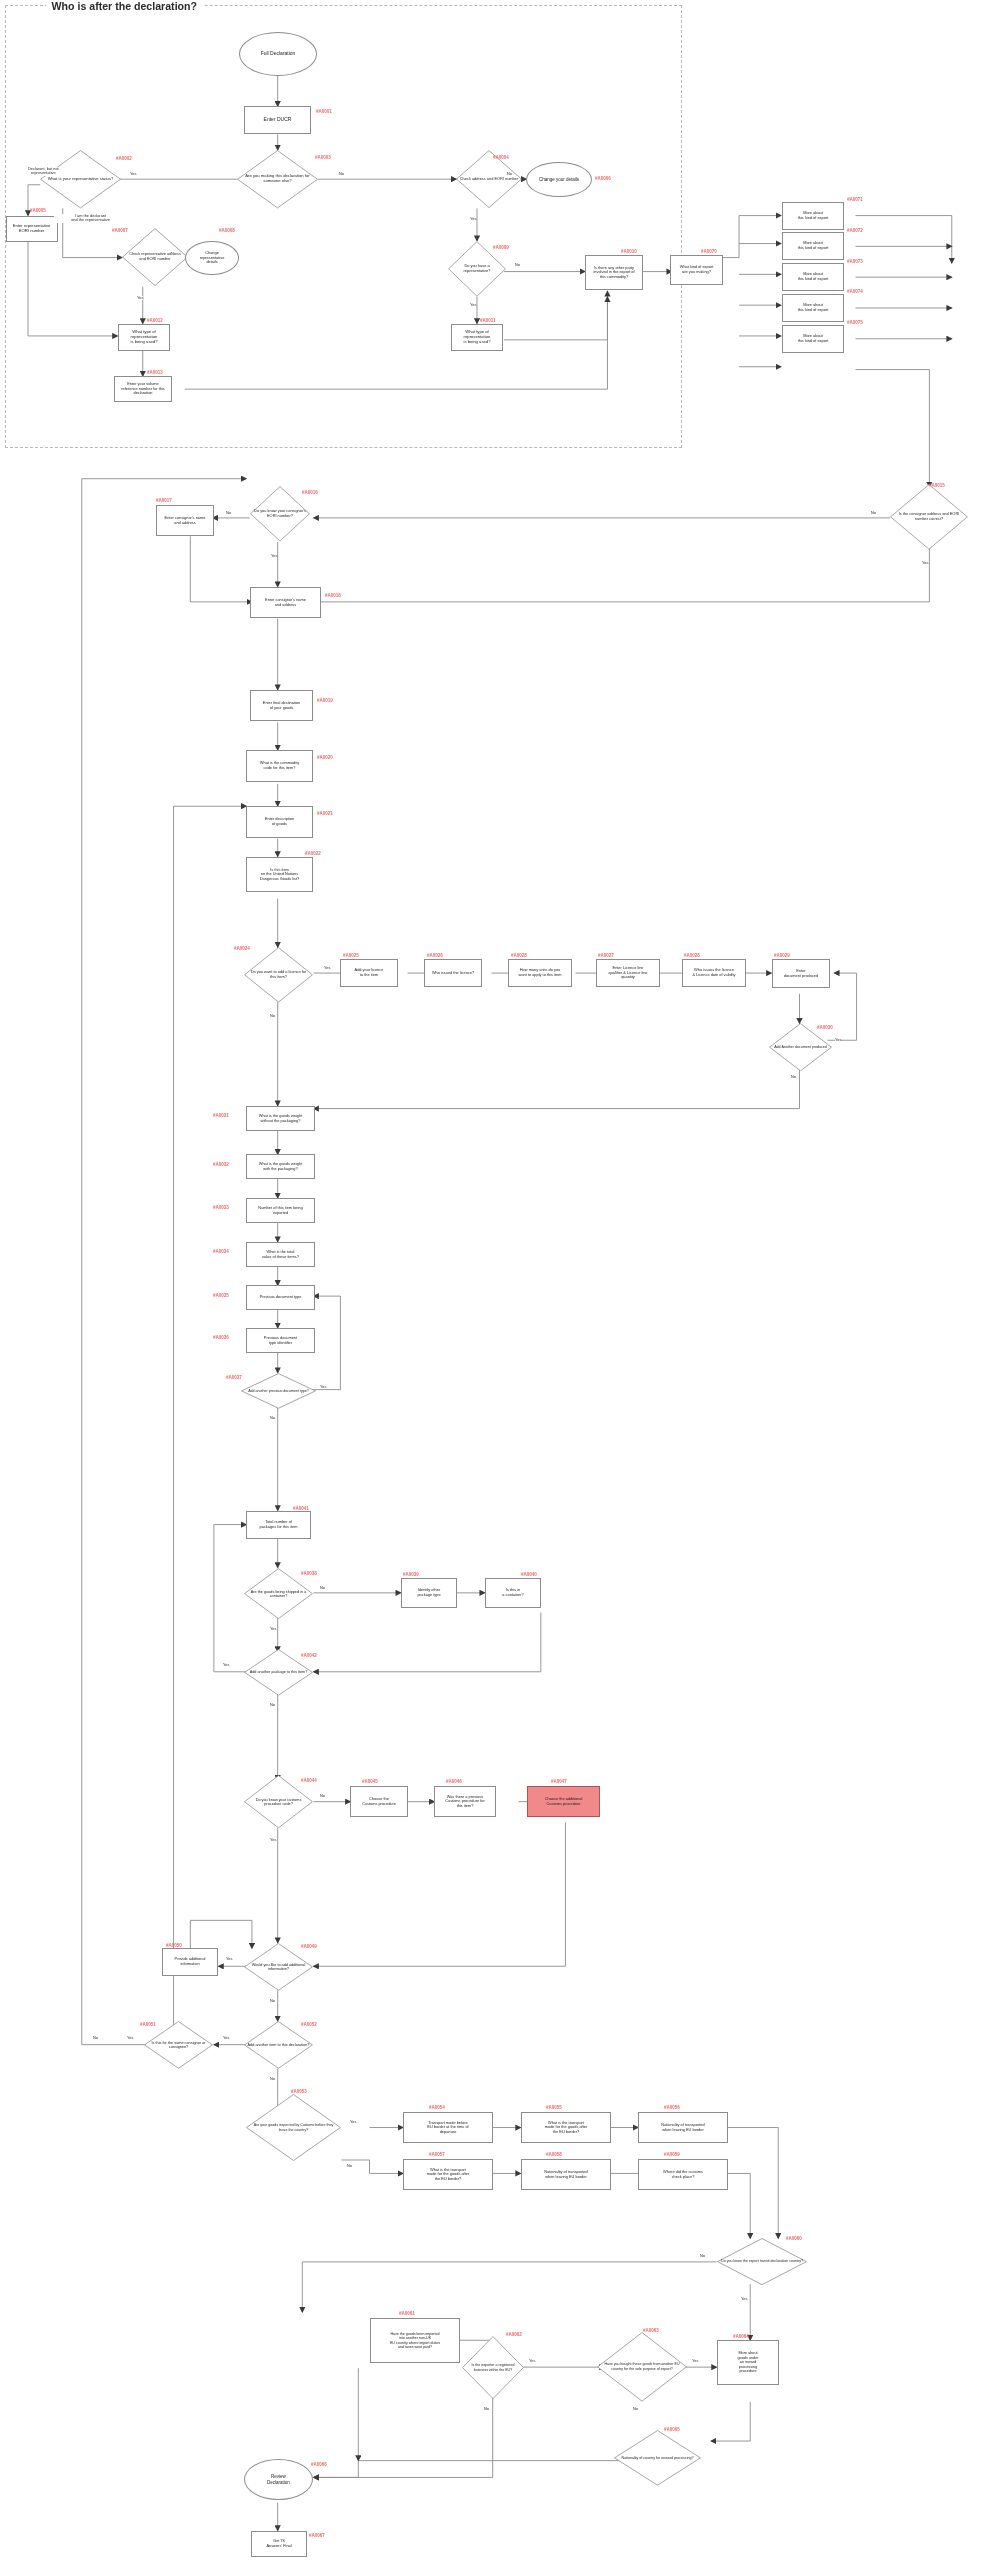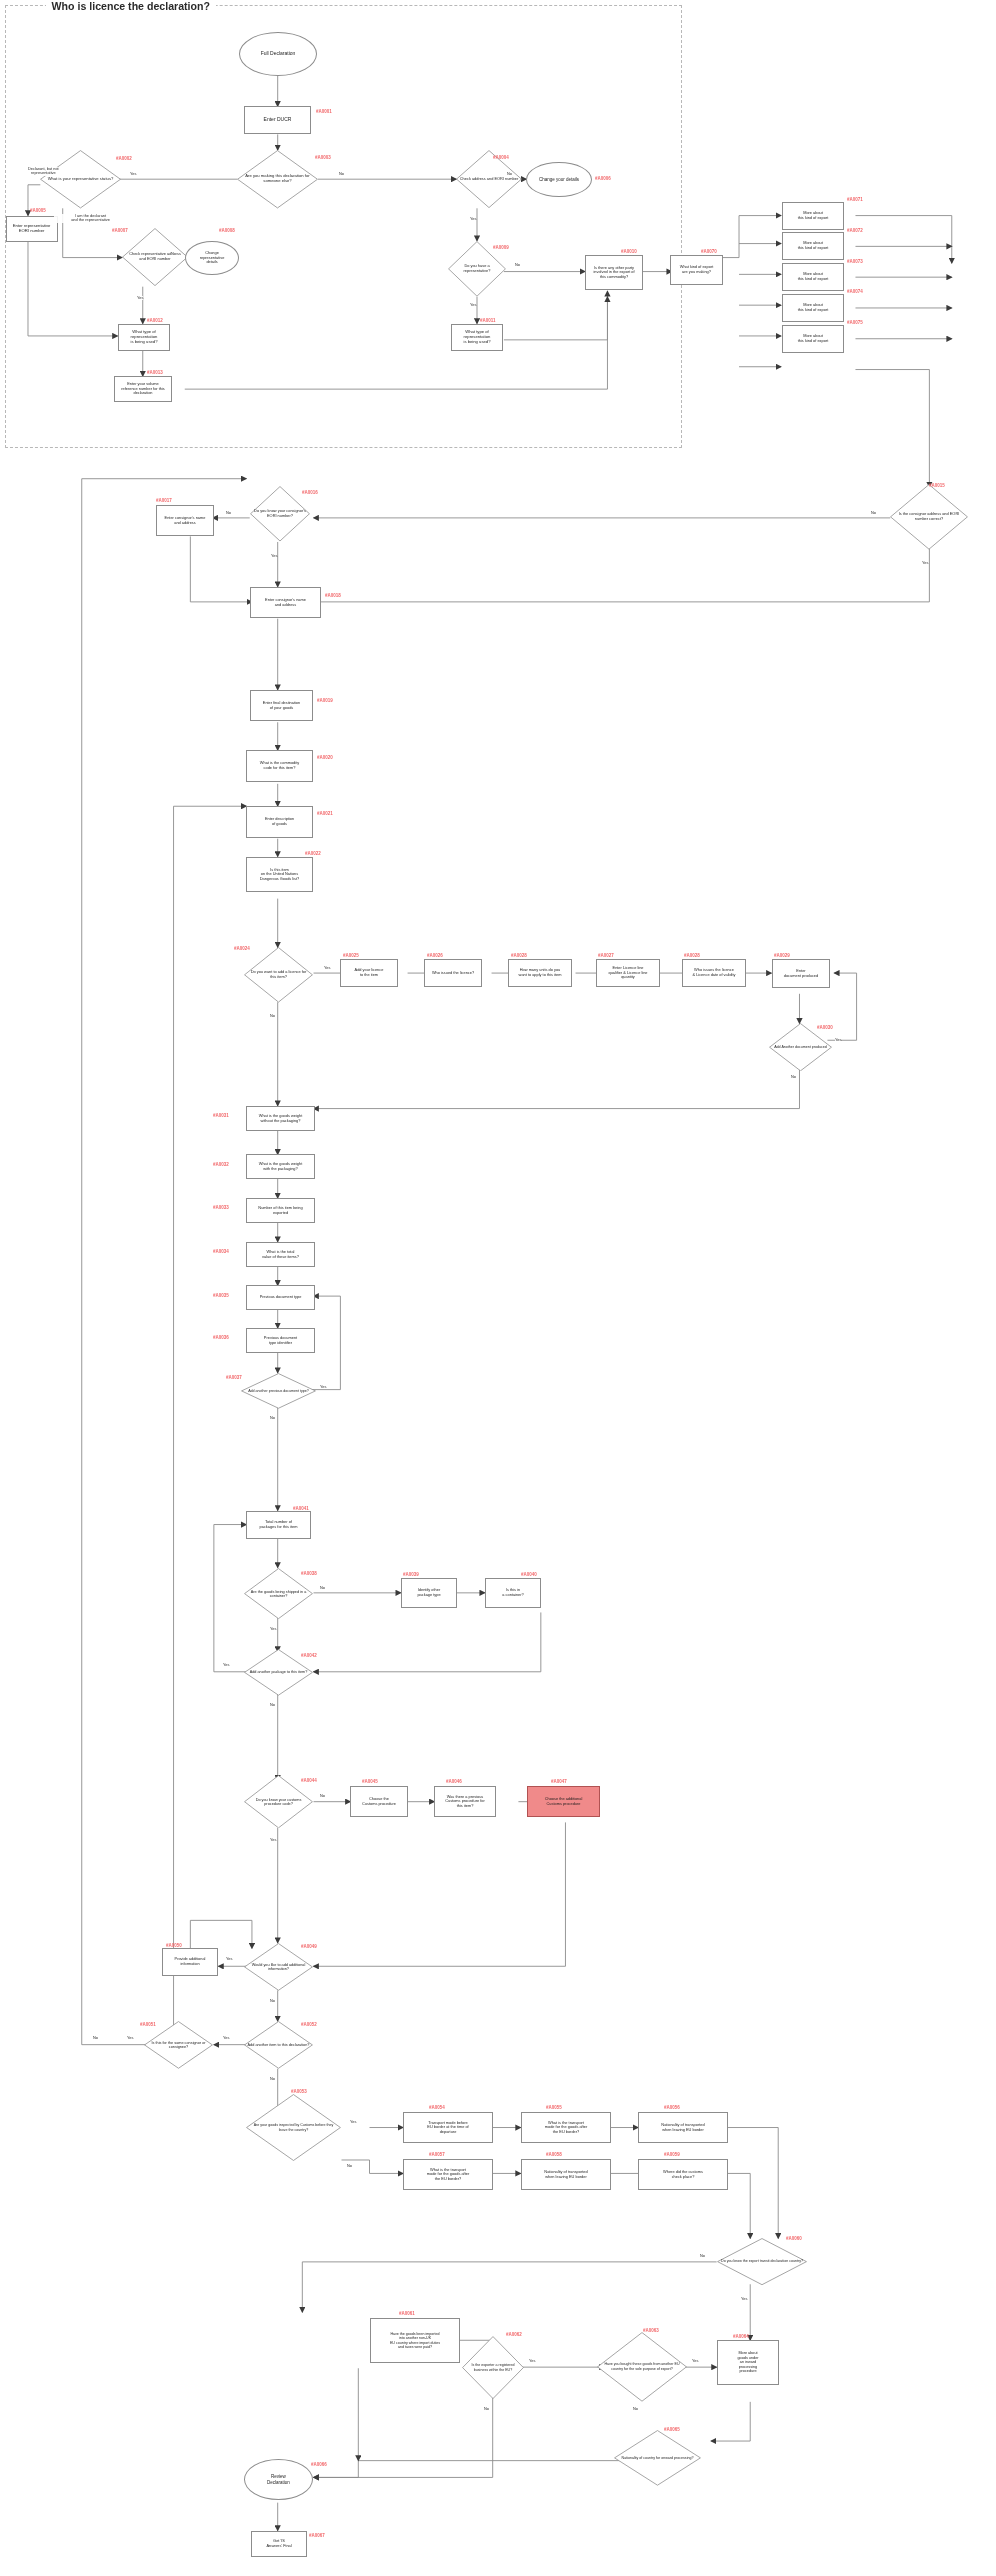--- a/index.html
+++ b/index.html
@@ -30,21 +30,21 @@
   
   #edges{position:absolute;left:0;top:0;width:996px;height:2576px;z-index:1;pointer-events:none;}
   .node,.ref,.elabel,.lane,.lane-title{z-index:3;}
 </style>
 </head>
 <body>
 
 <div id="canvas">
 
   <div class="lane" style="left:4.5px;top:4.5px;width:675px;height:441px;"></div>
-  <div class="lane-title" style="left:46px;top:0px;font-size:10.6px;">Who is licence the declaration?</div>
+  <div class="lane-title" style="left:46px;top:0px;font-size:10.6px;">Who is after the declaration?</div>
 
   <svg id="edges" viewBox="0 0 1779 4601">
     <defs>
       <marker id="ah" markerWidth="7" markerHeight="7" refX="6" refY="3.5" orient="auto">
         <path d="M0,0 L7,3.5 L0,7 z" fill="#3a3a3a"></path>
       </marker>
     </defs>
     <g stroke="#8c8c8c" stroke-width="1.6" fill="none" marker-end="url(#ah)">
 
       <path d="M496,135 L496,190"></path>

